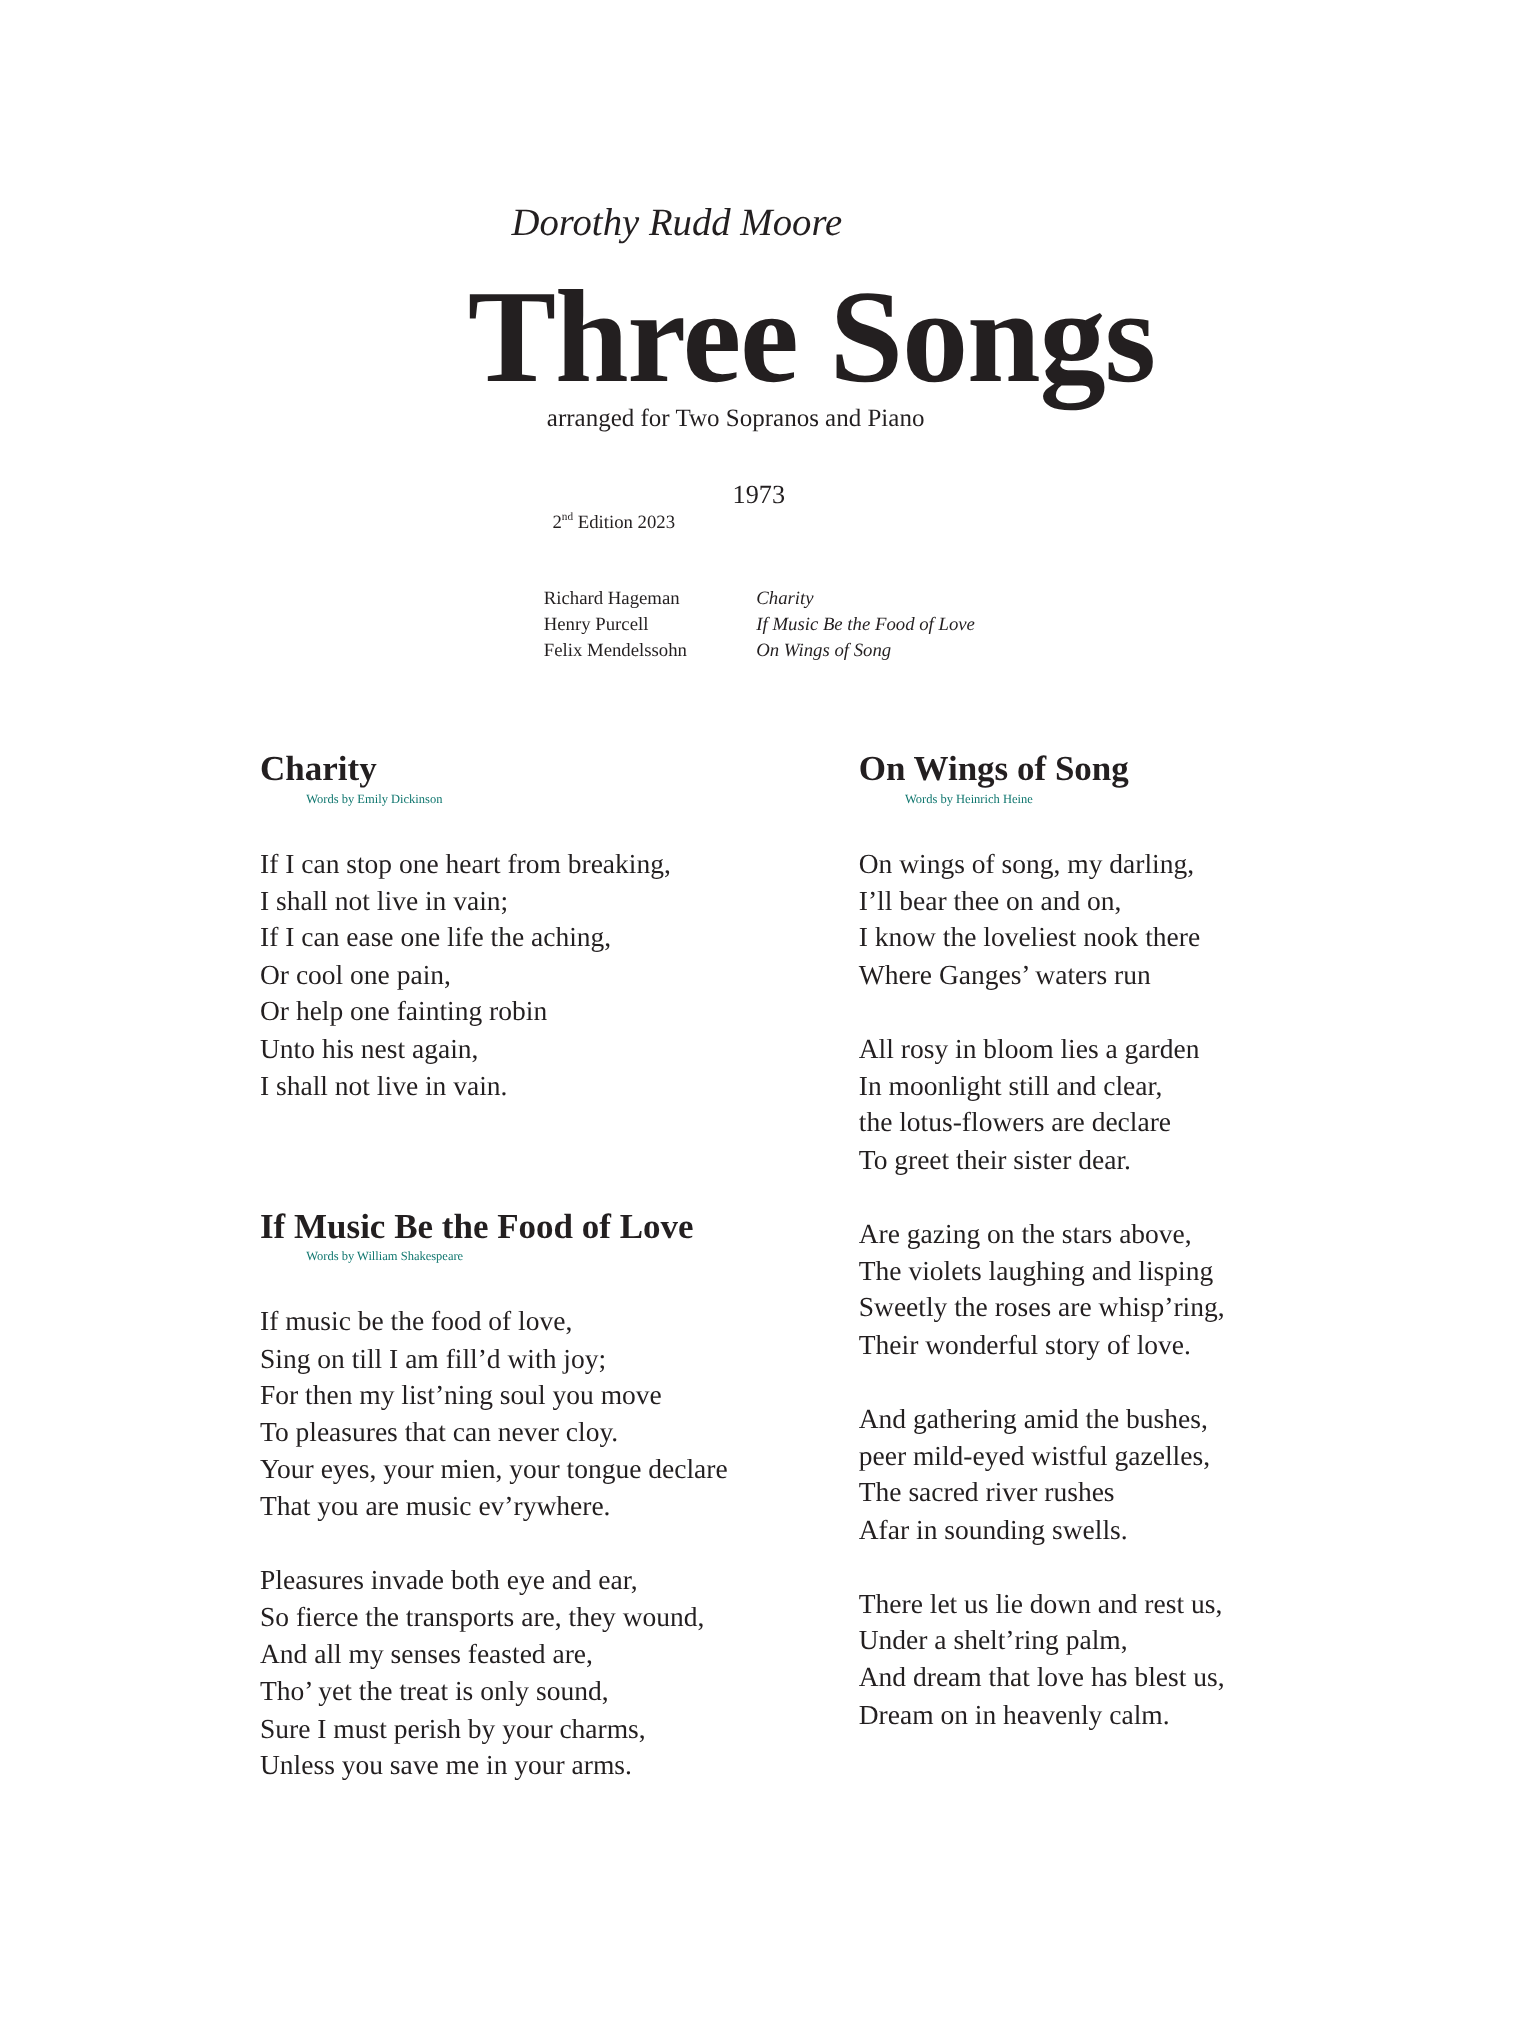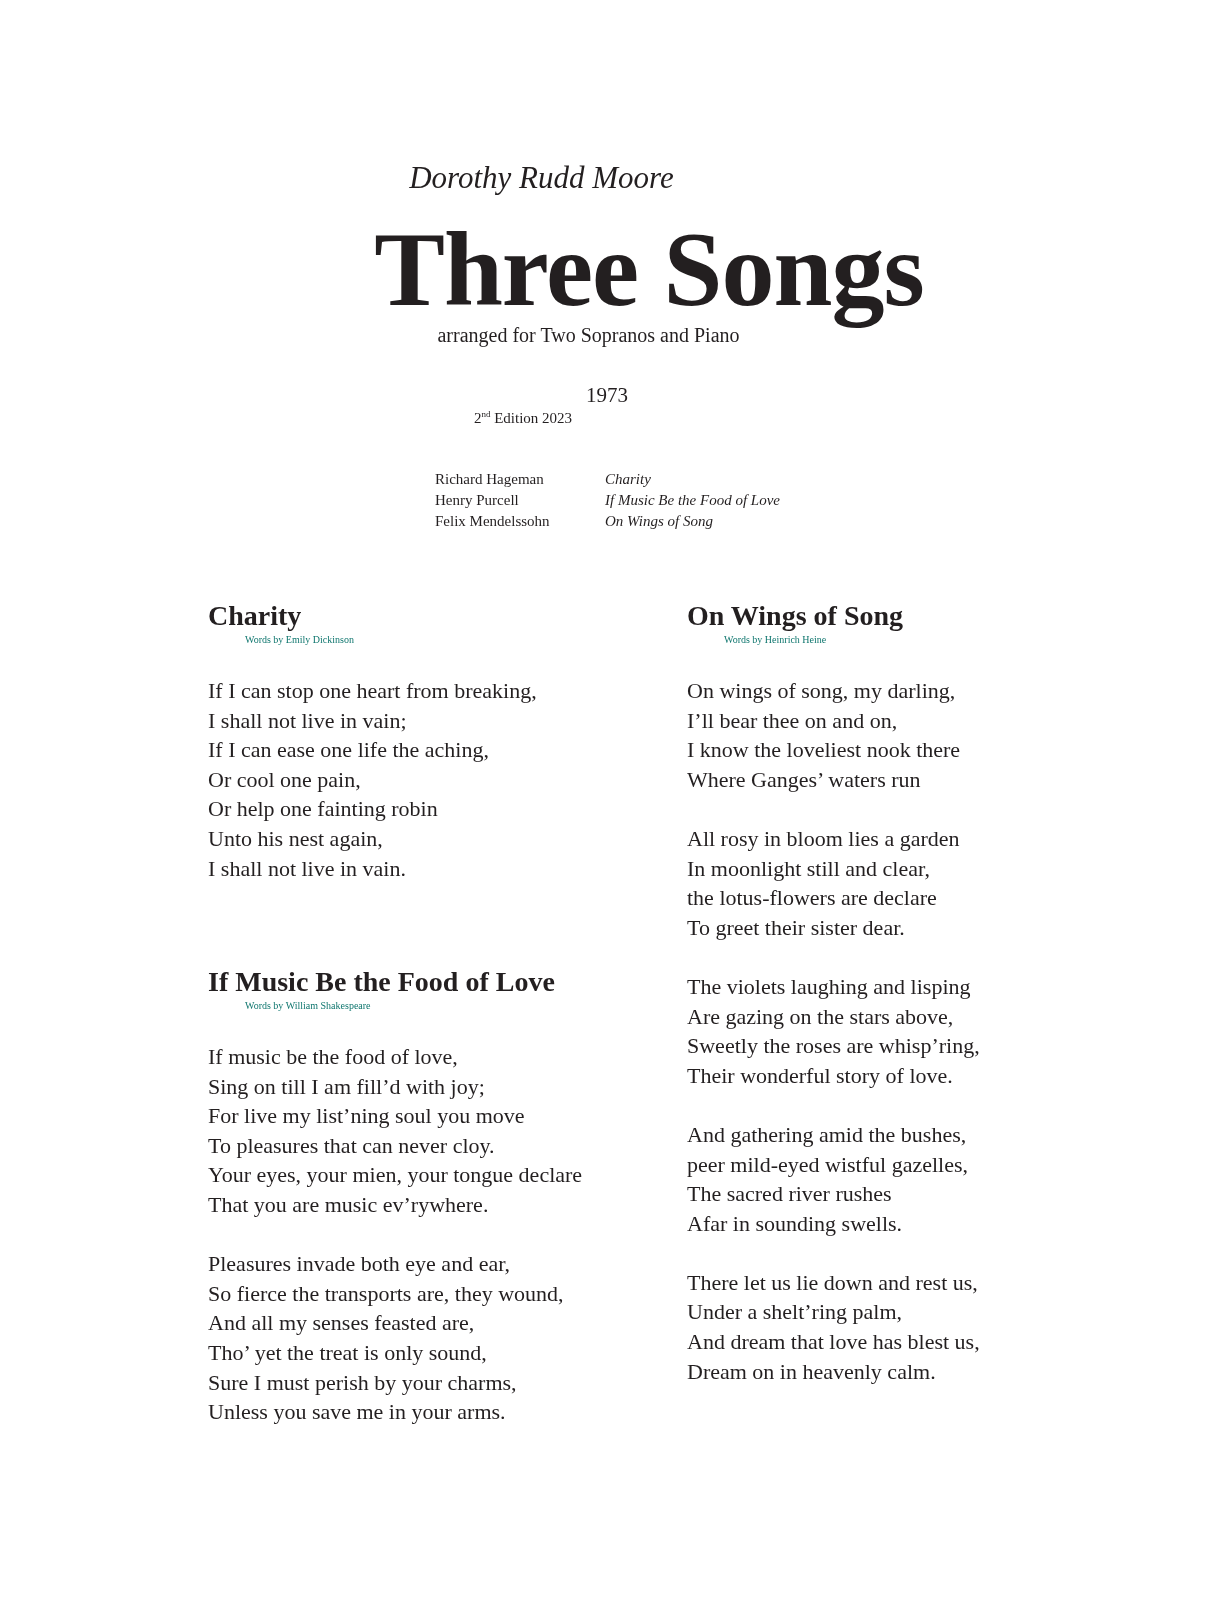--- a/index.html
+++ b/index.html
@@ -21,21 +21,21 @@
     .subtitle {
       position: absolute; left: 0; width: 1177px; top: 318px;
       text-align: center; font-size: 20px; line-height: 34px;
     }
     .year {
       position: absolute; left: 0; width: 1214px; top: 382px;
       text-align: center; font-size: 21px; line-height: 26px;
     }
     .edition {
       position: absolute; left: 0; width: 982px; top: 408px;
-      text-align: center; font-size: 15px; line-height: 20px; margin-left: 32px;
+      text-align: center; font-size: 15px; line-height: 20px;
     }
     .edition sup { font-size: 9px; vertical-align: 6px; line-height: 0; }
     .toc {
       position: absolute; left: 435px; top: 469px;
       font-size: 15px; line-height: 21px;
     }
     .toc-row { display: flex; }
     .toc-composer { width: 170px; }
     .toc-song { font-style: italic; }
     .song { position: absolute; }
@@ -86,21 +86,21 @@
   </div>
 </div>
 
 <div class="song" style="left:208px; top:966px;">
   <div class="song-title">If Music Be the Food of Love</div>
   <div class="song-author">Words by William Shakespeare</div>
   <div class="lyrics">
     <div class="stanza">
       <div class="line">If music be the food of love,</div>
       <div class="line">Sing on till I am fill’d with joy;</div>
-      <div class="line">For live my list’ning soul you move</div>
+      <div class="line">For then my list’ning soul you move</div>
       <div class="line">To pleasures that can never cloy.</div>
       <div class="line">Your eyes, your mien, your tongue declare</div>
       <div class="line">That you are music ev’rywhere.</div>
     </div>
     <div class="stanza">
       <div class="line">Pleasures invade both eye and ear,</div>
       <div class="line">So fierce the transports are, they wound,</div>
       <div class="line">And all my senses feasted are,</div>
       <div class="line">Tho’ yet the treat is only sound,</div>
       <div class="line">Sure I must perish by your charms,</div>
@@ -119,22 +119,22 @@
       <div class="line">I know the loveliest nook there</div>
       <div class="line">Where Ganges’ waters run</div>
     </div>
     <div class="stanza">
       <div class="line">All rosy in bloom lies a garden</div>
       <div class="line">In moonlight still and clear,</div>
       <div class="line">the lotus-flowers are declare</div>
       <div class="line">To greet their sister dear.</div>
     </div>
     <div class="stanza">
+      <div class="line">Are gazing on the stars above,</div>
       <div class="line">The violets laughing and lisping</div>
-      <div class="line">Are gazing on the stars above,</div>
       <div class="line">Sweetly the roses are whisp’ring,</div>
       <div class="line">Their wonderful story of love.</div>
     </div>
     <div class="stanza">
       <div class="line">And gathering amid the bushes,</div>
       <div class="line">peer mild-eyed wistful gazelles,</div>
       <div class="line">The sacred river rushes</div>
       <div class="line">Afar in sounding swells.</div>
     </div>
     <div class="stanza">

